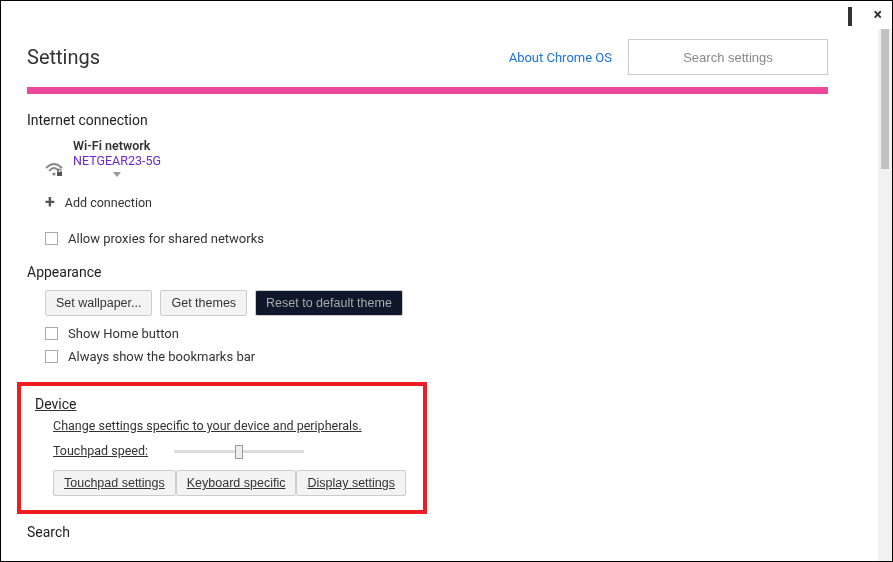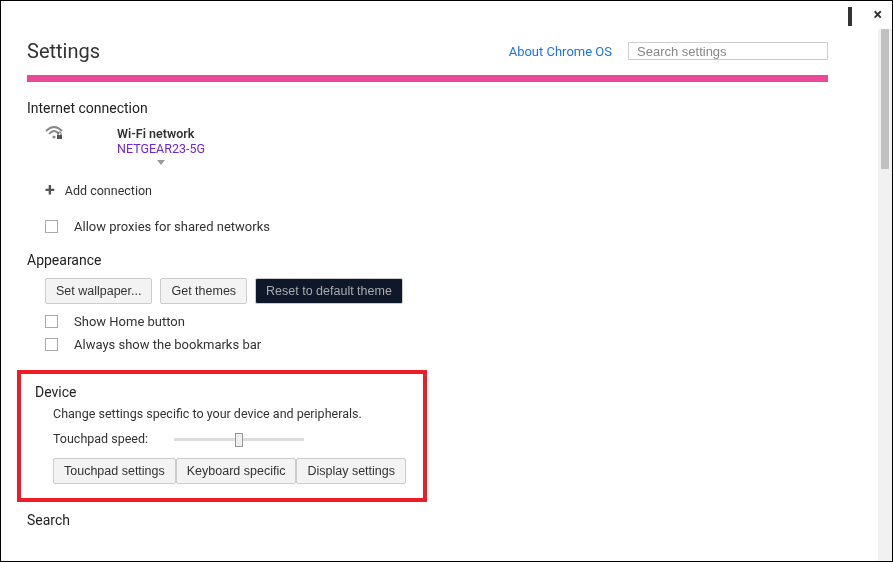--- a/index.html
+++ b/index.html
@@ -48,57 +48,58 @@
     align-items:center;
     justify-content:space-between;
     padding: 10px 0 12px 0;
     border-bottom: 7px solid #ec4899;
     margin-right: 40px;
   }
   .page-title { font-size:20px; color:#333; font-weight:400; }
   .header-right { display:flex; align-items:center; gap:16px; }
   .about-link { color:#1a73e8; font-size:13px; text-decoration:none; cursor:pointer; }
   .search-input {
-    width:200px; height:18px; border:1px solid #ccc; padding:0 8px;
-    font-size:13px; color:#555;
+    width:200px; height:36px; border:1px solid #ccc; padding:0 8px;
+    font-size:13px; color:#555;text-align:center;
   }
   .search-input::placeholder { color:#888; }
   
   .section { margin-top:18px; margin-right:40px; }
   .section-title { font-size:14px; color:#222; font-weight:400; margin-bottom:10px; }
-  .row { display:flex; align-items:flex-start; margin:6px 0 0 18px;gap:44px; }
+  .row { display:flex; align-items:flex-end; margin:6px 0 0 18px; }
   .wifi-icon {
     width:18px; height:14px; position:relative; margin-right:10px;
   }
   .wifi-icon svg { display:block; }
   .wifi-text { display:flex; flex-direction:column; line-height:1.2; }
   .wifi-label { font-weight:600; font-size:12.5px; color:#333; }
   .wifi-sub { font-size:12.5px; color:#6d28d9; display:flex; align-items:center; gap:4px;flex-direction:column; }
   .arrow-down { width:0;height:0;border-left:4px solid transparent;border-right:4px solid transparent;border-top:5px solid #999; display:inline-block; }
   .add-row { margin:16px 0 0 18px; display:flex; align-items:center; gap:10px; }
   .plus-icon { font-size:18px; color:#555; font-weight:bold; line-height:1; }
   .add-label { font-weight:400; font-size:12.5px; color:#333; }
-  .checkbox-row { display:flex; align-items:center; gap:16px; margin:20px 0 0 18px; }
+  .checkbox-row { display:flex; align-items:center; gap:10px; margin:20px 0 0 18px; }
   .checkbox-row.tight { margin-top:8px; }
   .chk { width:13px; height:13px; border:1px solid #aaa; background:#fff; }
   .chk-label { font-size:13px; color:#333; }
   
   .btn-row { display:flex; gap:8px; margin:6px 0 10px 18px; }
   .btn {
     border:1px solid #ccc; background:#f3f3f3; padding:5px 10px;
     font-size:12.5px; color:#333; cursor:pointer; border-radius:2px;
   }
   .btn.disabled { color:#aaa; background:#0f172a; cursor:default; }
   
   .device-box {
     border:4px solid #ee1c25;
     padding:10px 14px 14px 14px;
     margin-top:18px;
     margin-left:-10px;
     width: 410px;
+    text-decoration: underline;
   }
   .device-box .section-title { margin-bottom:6px; }
   .device-desc { font-size:12.5px; color:#333; margin:4px 0 10px 18px; }
   .slider-row { display:flex; align-items:center; gap:26px; margin:0 0 12px 18px; }
   .slider-label { font-size:12.5px; color:#333; }
   .slider {
     width:130px; height:12px; position:relative;
   }
   .slider-track { position:absolute; top:5px; left:0; right:0; height:3px; background:#ddd; }
   .slider-thumb {

